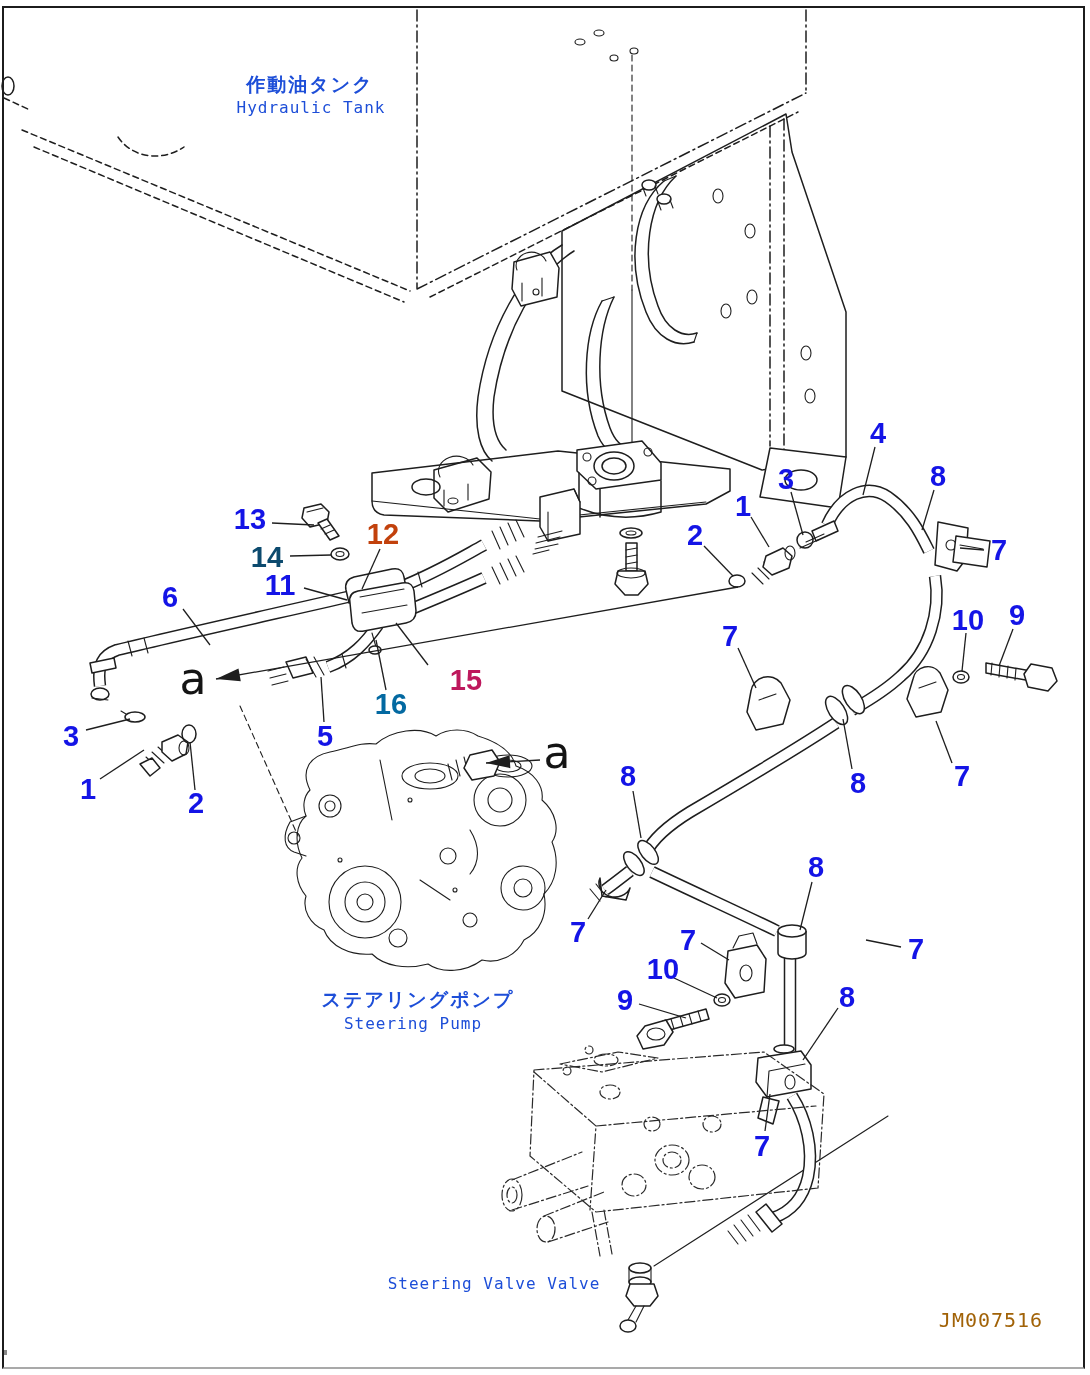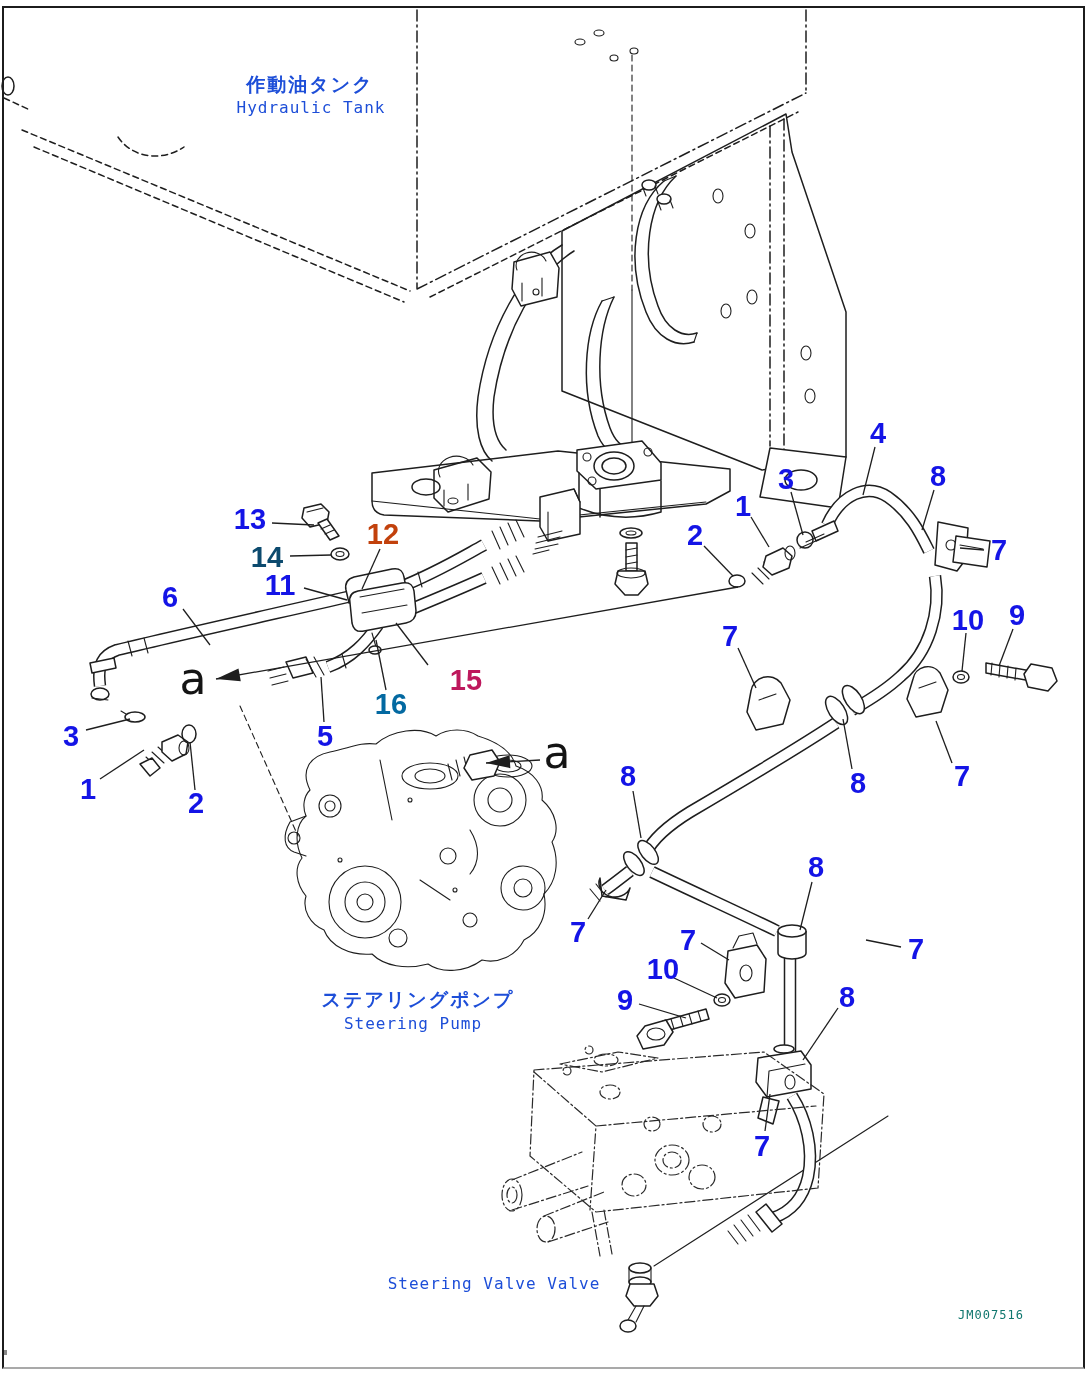--- a/index.html
+++ b/index.html
@@ -19,21 +19,21 @@
   .wf{fill:#ffffff;stroke:#1e1e1e;stroke-width:1.5;stroke-linejoin:round}
   .vln{fill:none;stroke:#2a2a2a;stroke-width:1.2;stroke-linecap:round;stroke-linejoin:round;stroke-dasharray:10,3,2,3}
   
   .label{position:absolute;transform:translate(-50%,0);white-space:nowrap;color:#1d4ed8;text-align:center}
   .label.jp{font-family:"DejaVu Sans","Liberation Sans",sans-serif;font-weight:bold;font-size:19px;letter-spacing:2px}
   .label.en{font-size:16px;letter-spacing:1px}
   .callout{position:absolute;transform:translate(-50%,-50%);font-family:"Liberation Sans","DejaVu Sans",sans-serif;
            font-weight:700;font-size:29px;line-height:1}
   .viewlabel{position:absolute;transform:translate(-50%,-54%);font-family:"DejaVu Sans",sans-serif;
              font-size:44px;color:#141414;line-height:1}
-  .dwg{position:absolute;transform:translate(-50%,0);font-size:12px;color:#0f766e;letter-spacing:1px}
+  .dwg{position:absolute;transform:translate(-50%,0);font-size:20px;color:#a16207;letter-spacing:1px}
 </style>
 </head>
 <body>
 
 <div class="page" id="page">
   <div class="frame"></div>
 
   <svg class="art" width="1090" height="1375" viewBox="0 0 1090 1375">
 
     <g>

